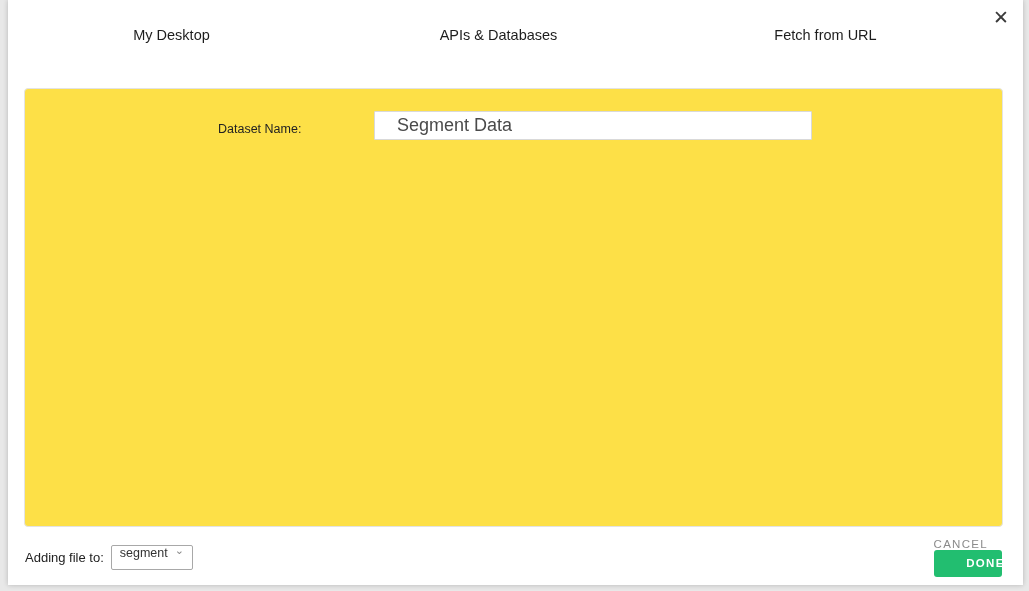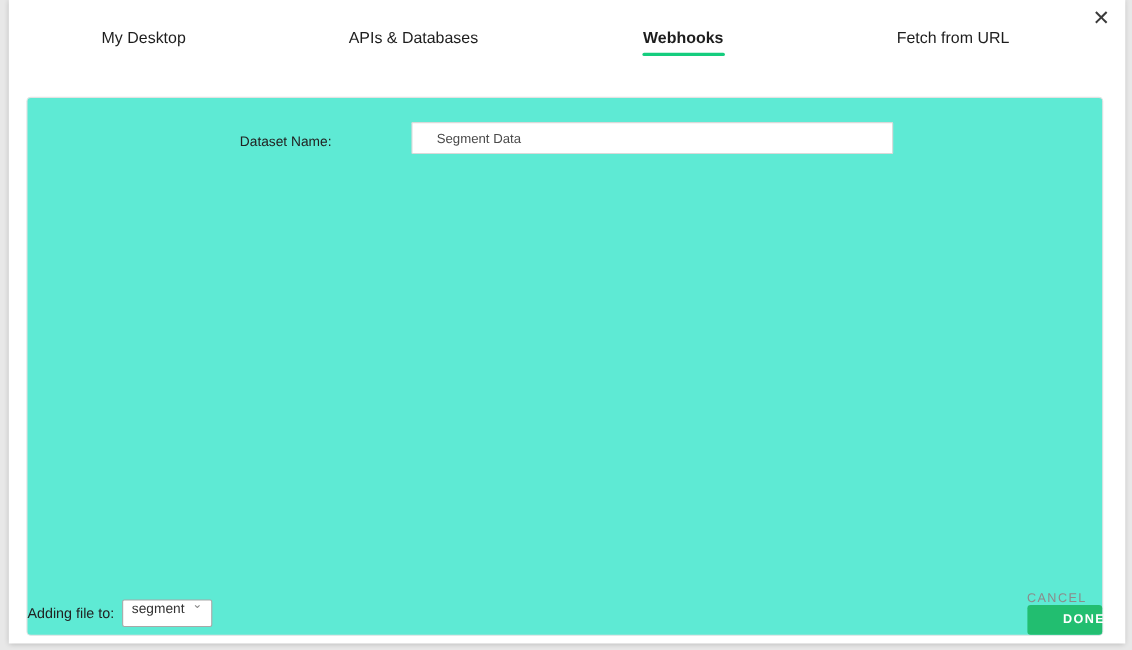--- a/index.html
+++ b/index.html
@@ -53,40 +53,40 @@
     font-weight: 400;
     color: #3a3a3a;
     line-height: 1;
     cursor: pointer;
     user-select: none;
   }
   
   .panel {
     position: absolute;
     top: 88px; left: 16px; right: 20px;
-    height: 490px;
+    height: 439px;
     border: 1px solid #e3e3e3;
     border-radius: 4px;
-    background: #5eead4;
+    background: #fde047;
   }
   .form-label {
     position: absolute;
     left: 193px; top: 33px;
     font-size: 12.5px;
     color: #222222;
   }
   .dataset-input {
     position: absolute;
     left: 349px; top: 22px;
     width: 438px; height: 29px;
     border: 1px solid #d9d9d9;
     border-radius: 1px;
     padding-left: 22px;
     font-family: "Liberation Sans", sans-serif;
-    font-size: 12px;
+    font-size: 18px;
     color: #4a4a4a;
     outline: none;
     background: #ffffff;
   }
   
   .footer {
     position: absolute;
     left: 17px; right: 20px;
     top: 540px; height: 34px;
     display: flex;
@@ -157,23 +157,20 @@
 
 <div class="modal">
 
   <div class="tabs">
     <div class="tab">
       <span class="tab-label">My Desktop</span>
     </div>
     <div class="tab">
       <span class="tab-label">APIs &amp; Databases</span>
     </div>
-    <div class="tab active">
-      <span class="tab-label">Webhooks</span>
-    </div>
     <div class="tab">
       <span class="tab-label">Fetch from URL</span>
     </div>
   </div>
 
   <div class="close-btn">✕</div>
 
   <div class="panel">
     <label class="form-label">Dataset Name:</label>
     <input class="dataset-input" type="text" value="Segment Data" style="">

